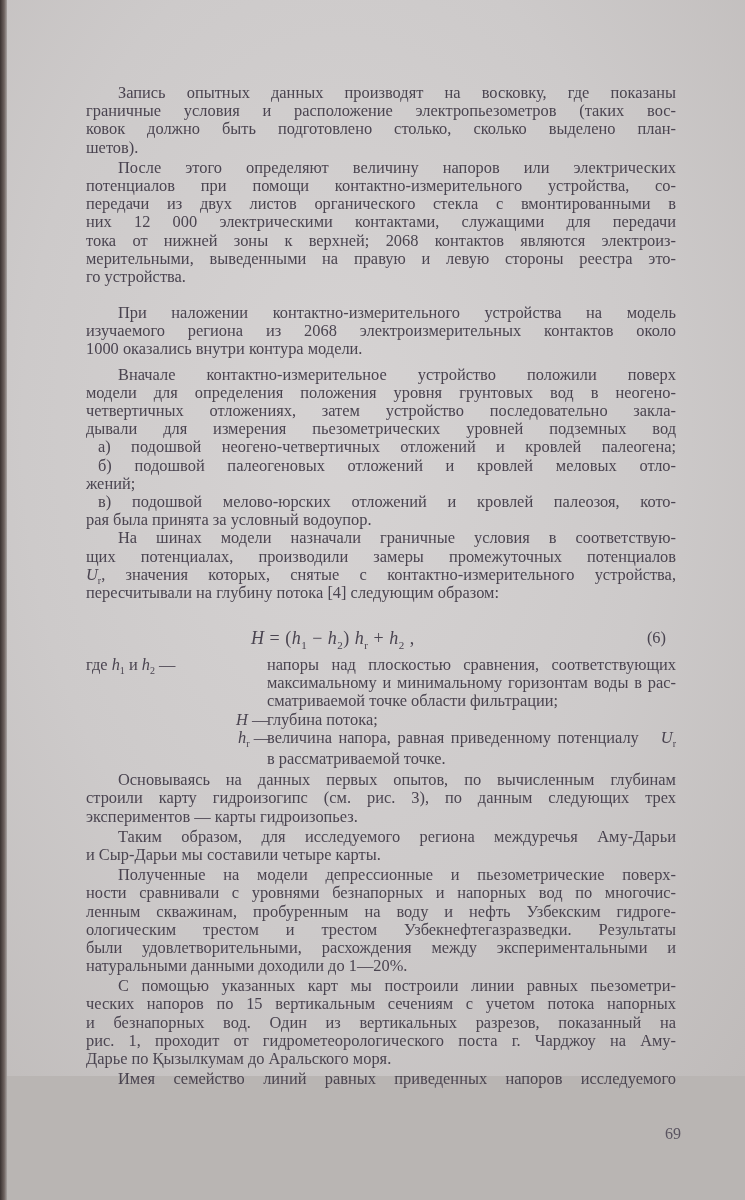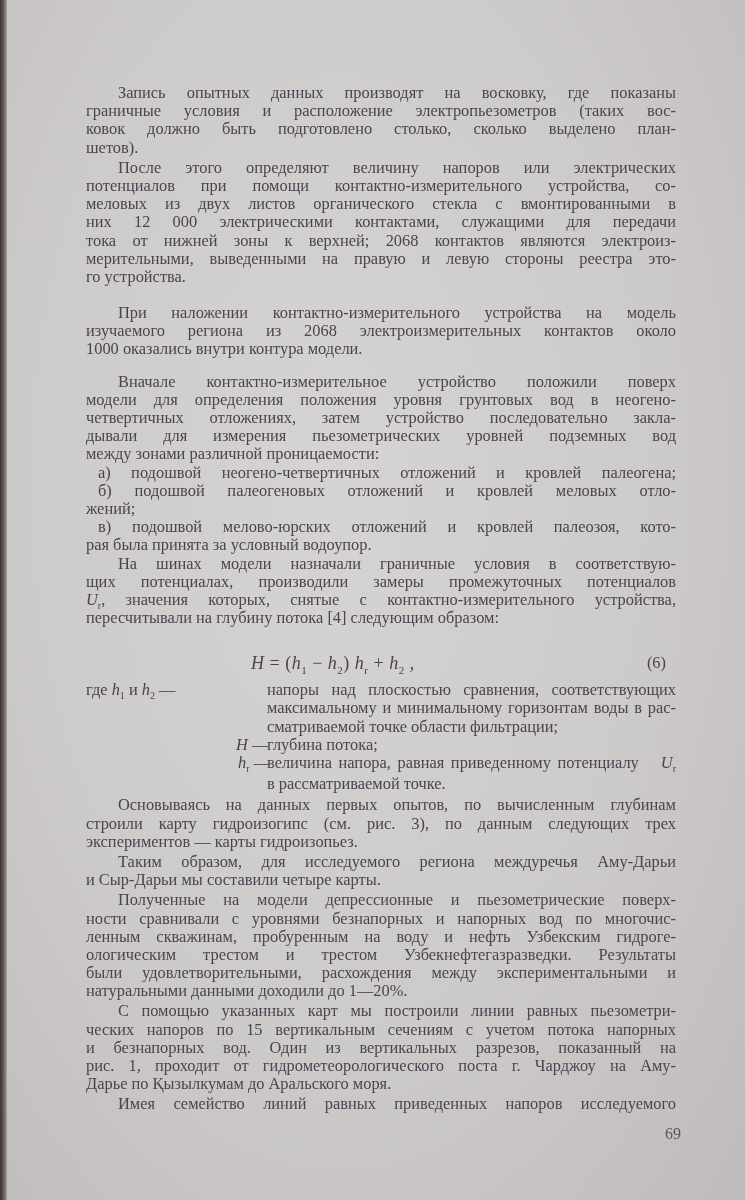--- a/index.html
+++ b/index.html
@@ -16,21 +16,21 @@
     }
     .binding-edge {
       position: absolute;
       left: 0; top: 0;
       width: 7px; height: 1200px;
       background: linear-gradient(to right, #3a3230, #6e6360 60%, #a8a3a1);
     }
     .page {
       position: absolute;
       left: 7px; top: 0;
-      width: 738px; height: 1200px;
+      width: 738px; height: 1076px;
       background: radial-gradient(ellipse at 45% 40%, #d6d3d3 0%, #cdcaca 55%, #bfbbba 100%);
     }
     .text-block {
       position: absolute;
       left: 79px;
       top: 84px;
       width: 590px;
       color: #4a4450;
       font-size: 16.4px;
       line-height: 18.2px;
@@ -115,39 +115,38 @@
     <div class="p">
       <span class="line indent">Запись опытных данных производят на восковку, где показаны</span>
       <span class="line">граничные условия и расположение электропьезометров (таких вос-</span>
       <span class="line">ковок должно быть подготовлено столько, сколько выделено план-</span>
       <span class="line last">шетов).</span>
     </div>
 
     <div class="p" style="margin-top:2px;">
       <span class="line indent">После этого определяют величину напоров или электрических</span>
       <span class="line">потенциалов при помощи контактно-измерительного устройства, со-</span>
-      <span class="line">меловых из двух листов органического стекла с вмонтированными в</span>
+      <span class="line">передачи из двух листов органического стекла с вмонтированными в</span>
       <span class="line">них 12 000 электрическими контактами, служащими для передачи</span>
       <span class="line">тока от нижней зоны к верхней; 2068 контактов являются электроиз-</span>
       <span class="line">мерительными, выведенными на правую и левую стороны реестра это-</span>
       <span class="line last">го устройства.</span>
     </div>
 
     <div class="p" style="margin-top:18px;">
       <span class="line indent">При наложении контактно-измерительного устройства на модель</span>
       <span class="line">изучаемого региона из 2068 электроизмерительных контактов около</span>
       <span class="line last">1000 оказались внутри контура модели.</span>
     </div>
 
-    <div class="p" style="margin-top:14px;">
+    <div class="p" style="margin-top:7px;">
       <span class="line indent">Вначале контактно-измерительное устройство положили поверх</span>
       <span class="line">модели для определения положения уровня грунтовых вод в неогено-</span>
       <span class="line">четвертичных отложениях, затем устройство последовательно закла-</span>
       <span class="line">дывали для измерения пьезометрических уровней подземных вод</span>
-      <span class="line last">между зонами различной проницаемости:</span>
     </div>
 
     <div class="p">
       <span class="line list-indent">а) подошвой неогено-четвертичных отложений и кровлей палеогена;</span>
     </div>
 
     <div class="p">
       <span class="line list-indent">б) подошвой палеогеновых отложений и кровлей меловых отло-</span>
       <span class="line last">жений;</span>
     </div>

